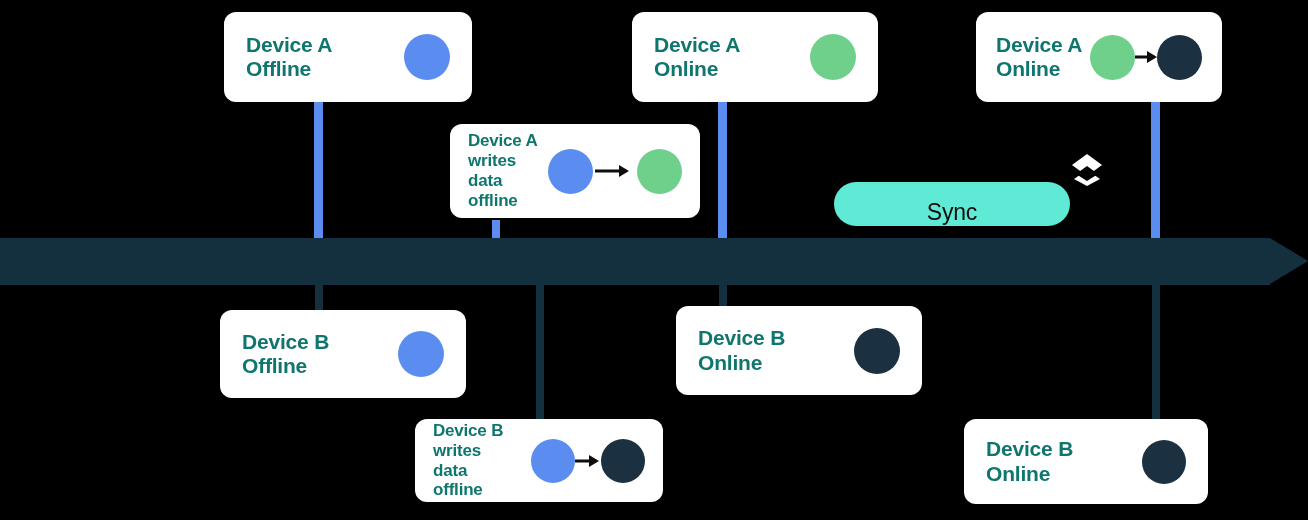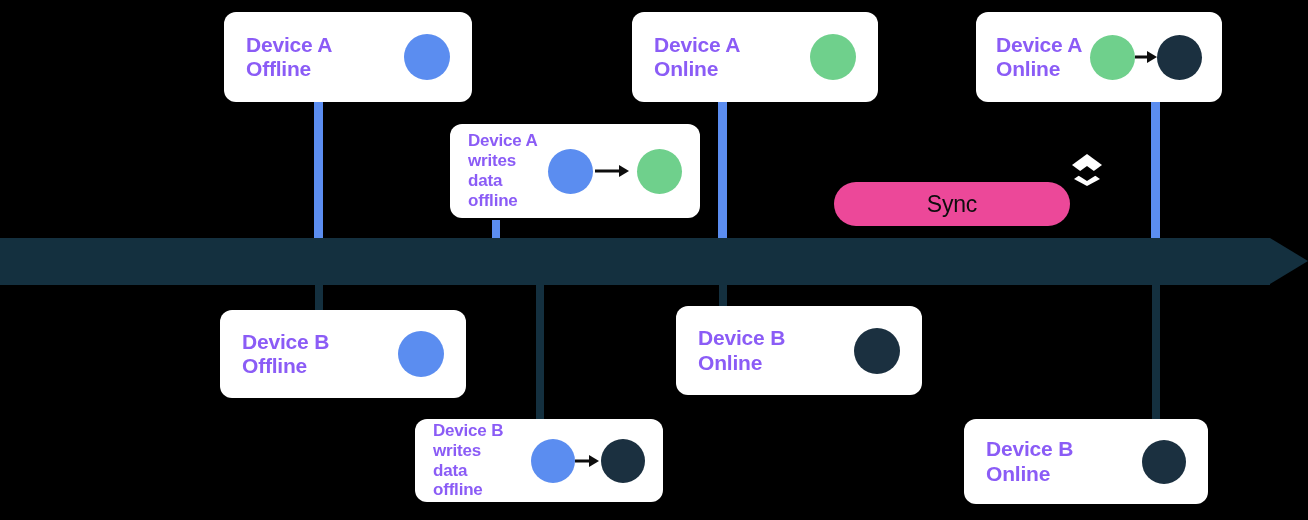--- a/index.html
+++ b/index.html
@@ -47,21 +47,21 @@
   .card {
     position: absolute;
     background: #ffffff;
     border-radius: 12px;
     box-sizing: border-box;
     display: flex;
     align-items: center;
     padding: 0 22px;
   }
   .card-text {
-    color: #8b5cf6;
+    color: #0f766e;
     font-size: 21px;
     font-weight: bold;
     line-height: 1.15;
     white-space: pre-line;
     letter-spacing: -0.2px;
     flex: 0 0 auto;
   }
   .card-text.small {
     font-size: 17px;
     line-height: 1.17;
@@ -100,24 +100,24 @@
     width: 0;
     height: 0;
     border-top: 6px solid transparent;
     border-bottom: 6px solid transparent;
     border-left: 10px solid #0d0d0d;
   }
 
   
   .sync-pill {
     position: absolute;
-    background: #ec4899;
+    background: #5eead4;
     border-radius: 26px;
     display: flex;
-    align-items: center;
+    align-items: flex-end;
     justify-content: center;
   }
   .sync-label {
     color: #0d0d0d;
     font-size: 23px;
     letter-spacing: -0.2px;
   }
 
   
   .layers-icon {

